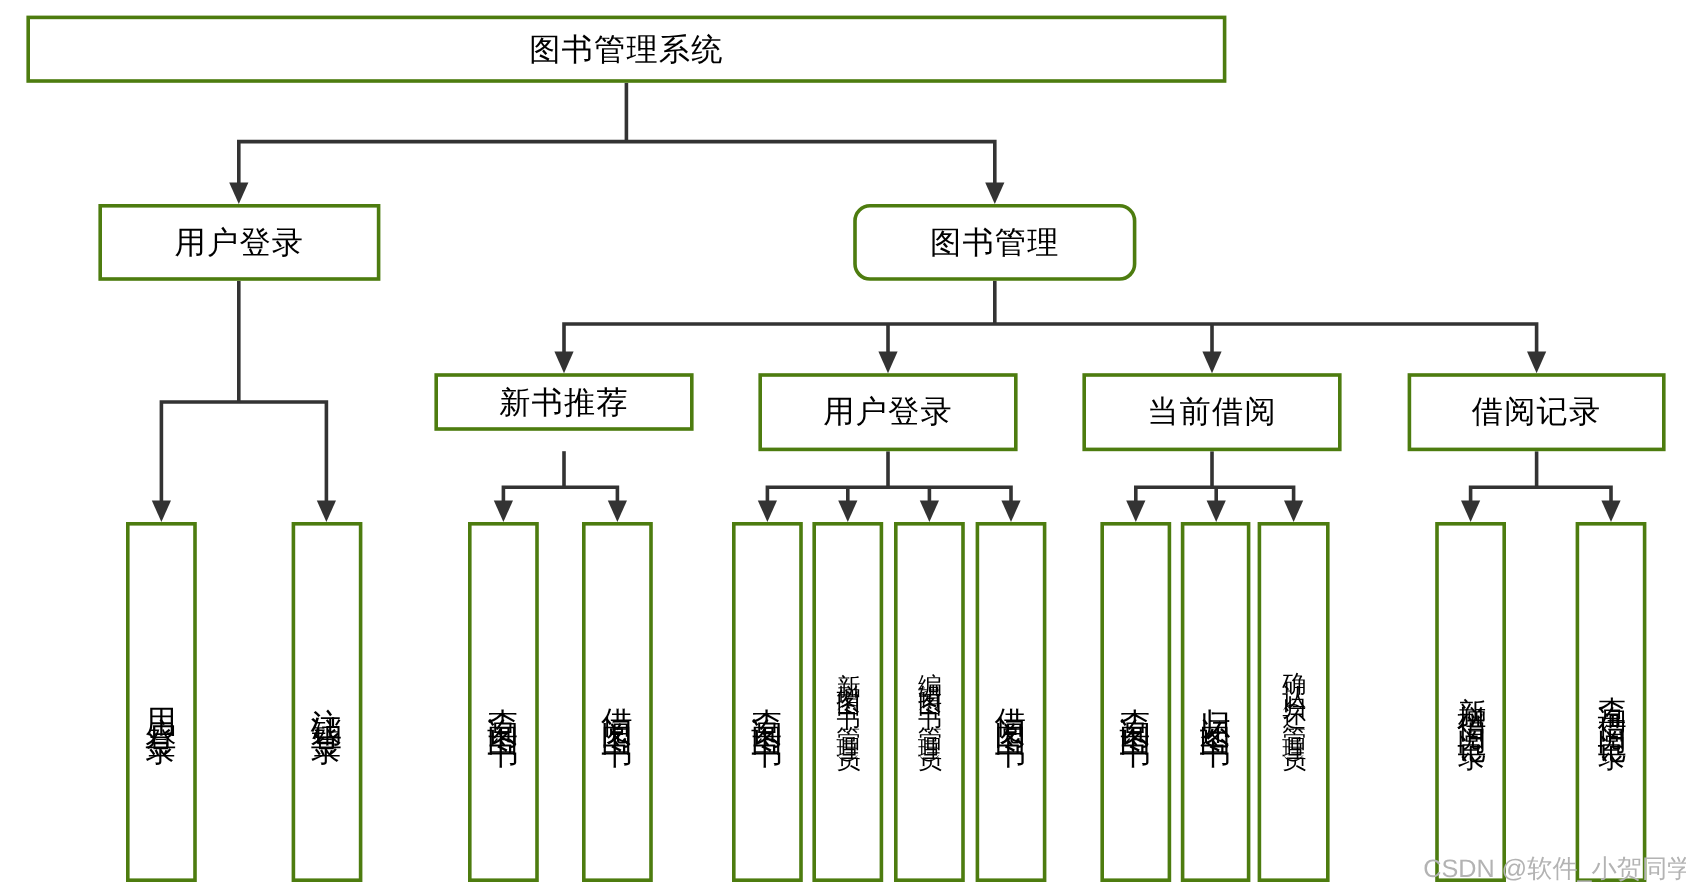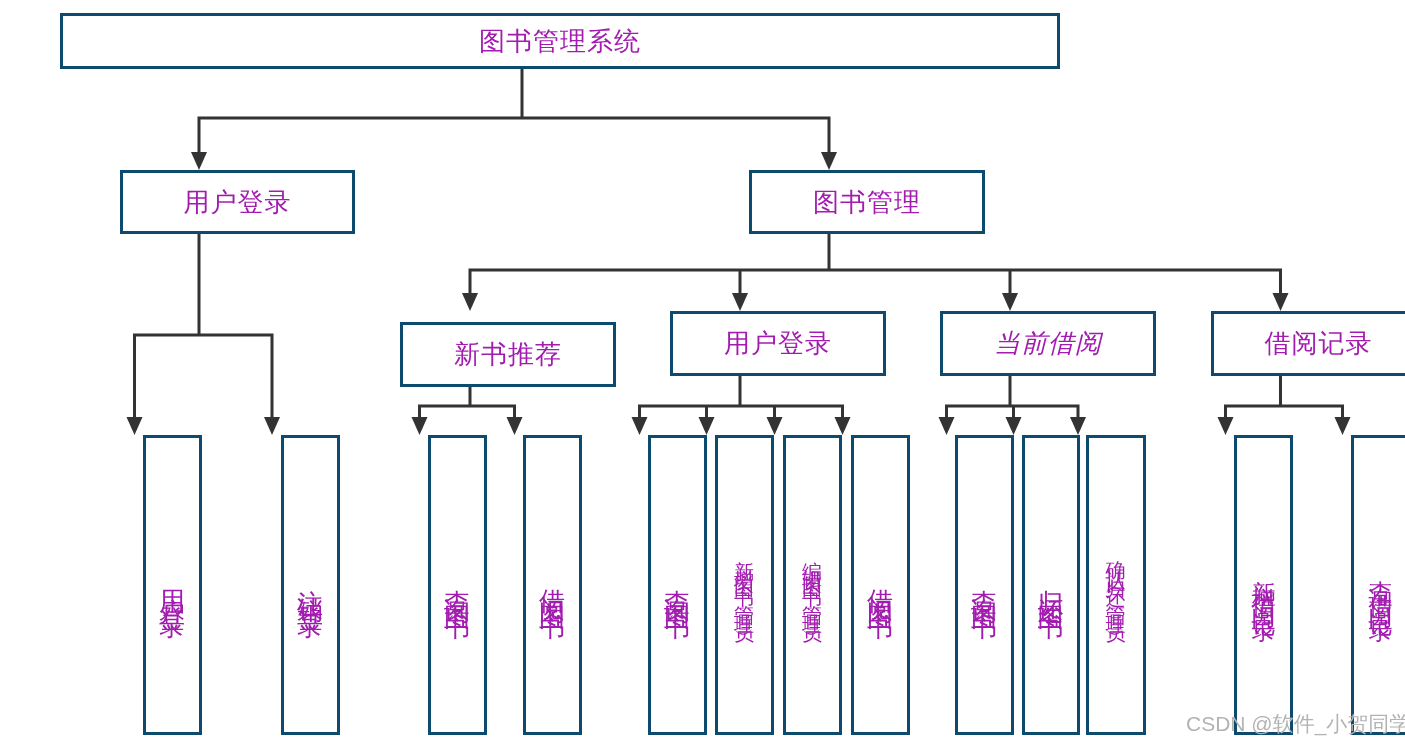--- a/index.html
+++ b/index.html
@@ -8,25 +8,24 @@
     width:1405px;height:747px;
     background:#ffffff;
     font-family:"Liberation Sans", sans-serif;
     overflow:hidden;
   }
   .connectors{position:absolute;left:0;top:0;width:1405px;height:747px;}
   .box{
     position:absolute;
     box-sizing:border-box;
     background:#ffffff;
-    border:3px solid #0c4a6e;
+    border:3px solid #4d7c0f;
     display:flex;align-items:center;justify-content:center;
-    color:#a21caf;
+    color:#000000;
     text-align:center;
-    margin-left:38px;
   }
   .h-label{font-size:26px;letter-spacing:1px;}
   .leaf{
     writing-mode:vertical-rl;
     text-orientation:mixed;
     line-height:1;
   }
   .len4{font-size:26px;letter-spacing:8px;}
   .len6{font-size:24px;letter-spacing:8px;}
   .len9{font-size:20px;letter-spacing:9px;}
@@ -103,31 +102,31 @@
     </g>
   </svg>
 
   <div class="box h-label" style="left:22px;top:13px;width:1000px;height:56px;">
     <span>图书管理系统</span>
   </div>
 
   <div class="box h-label" style="left:82px;top:170px;width:235px;height:64px;">
     <span>用户登录</span>
   </div>
-  <div class="box h-label" style="left:711px;top:170px;width:236px;height:64px;">
+  <div class="box h-label" style="left:711px;top:170px;width:236px;height:64px;border-radius:14px;">
     <span>图书管理</span>
   </div>
 
-  <div class="box h-label" style="left:362px;top:322px;width:216px;height:65px;">
+  <div class="box h-label" style="left:362px;top:311px;width:216px;height:48px;">
     <span>新书推荐</span>
   </div>
   <div class="box h-label" style="left:632px;top:311px;width:216px;height:65px;">
     <span>用户登录</span>
   </div>
-  <div class="box h-label" style="left:902px;top:311px;width:216px;height:65px;font-style:italic;">
+  <div class="box h-label" style="left:902px;top:311px;width:216px;height:65px;">
     <span>当前借阅</span>
   </div>
   <div class="box h-label" style="left:1173px;top:311px;width:215px;height:65px;">
     <span>借阅记录</span>
   </div>
 
   <div class="box leaf len4" style="left:105px;top:435px;width:59px;height:300px;">
     <span>用户登录</span>
   </div>
   <div class="box leaf len4" style="left:243px;top:435px;width:59px;height:300px;">

